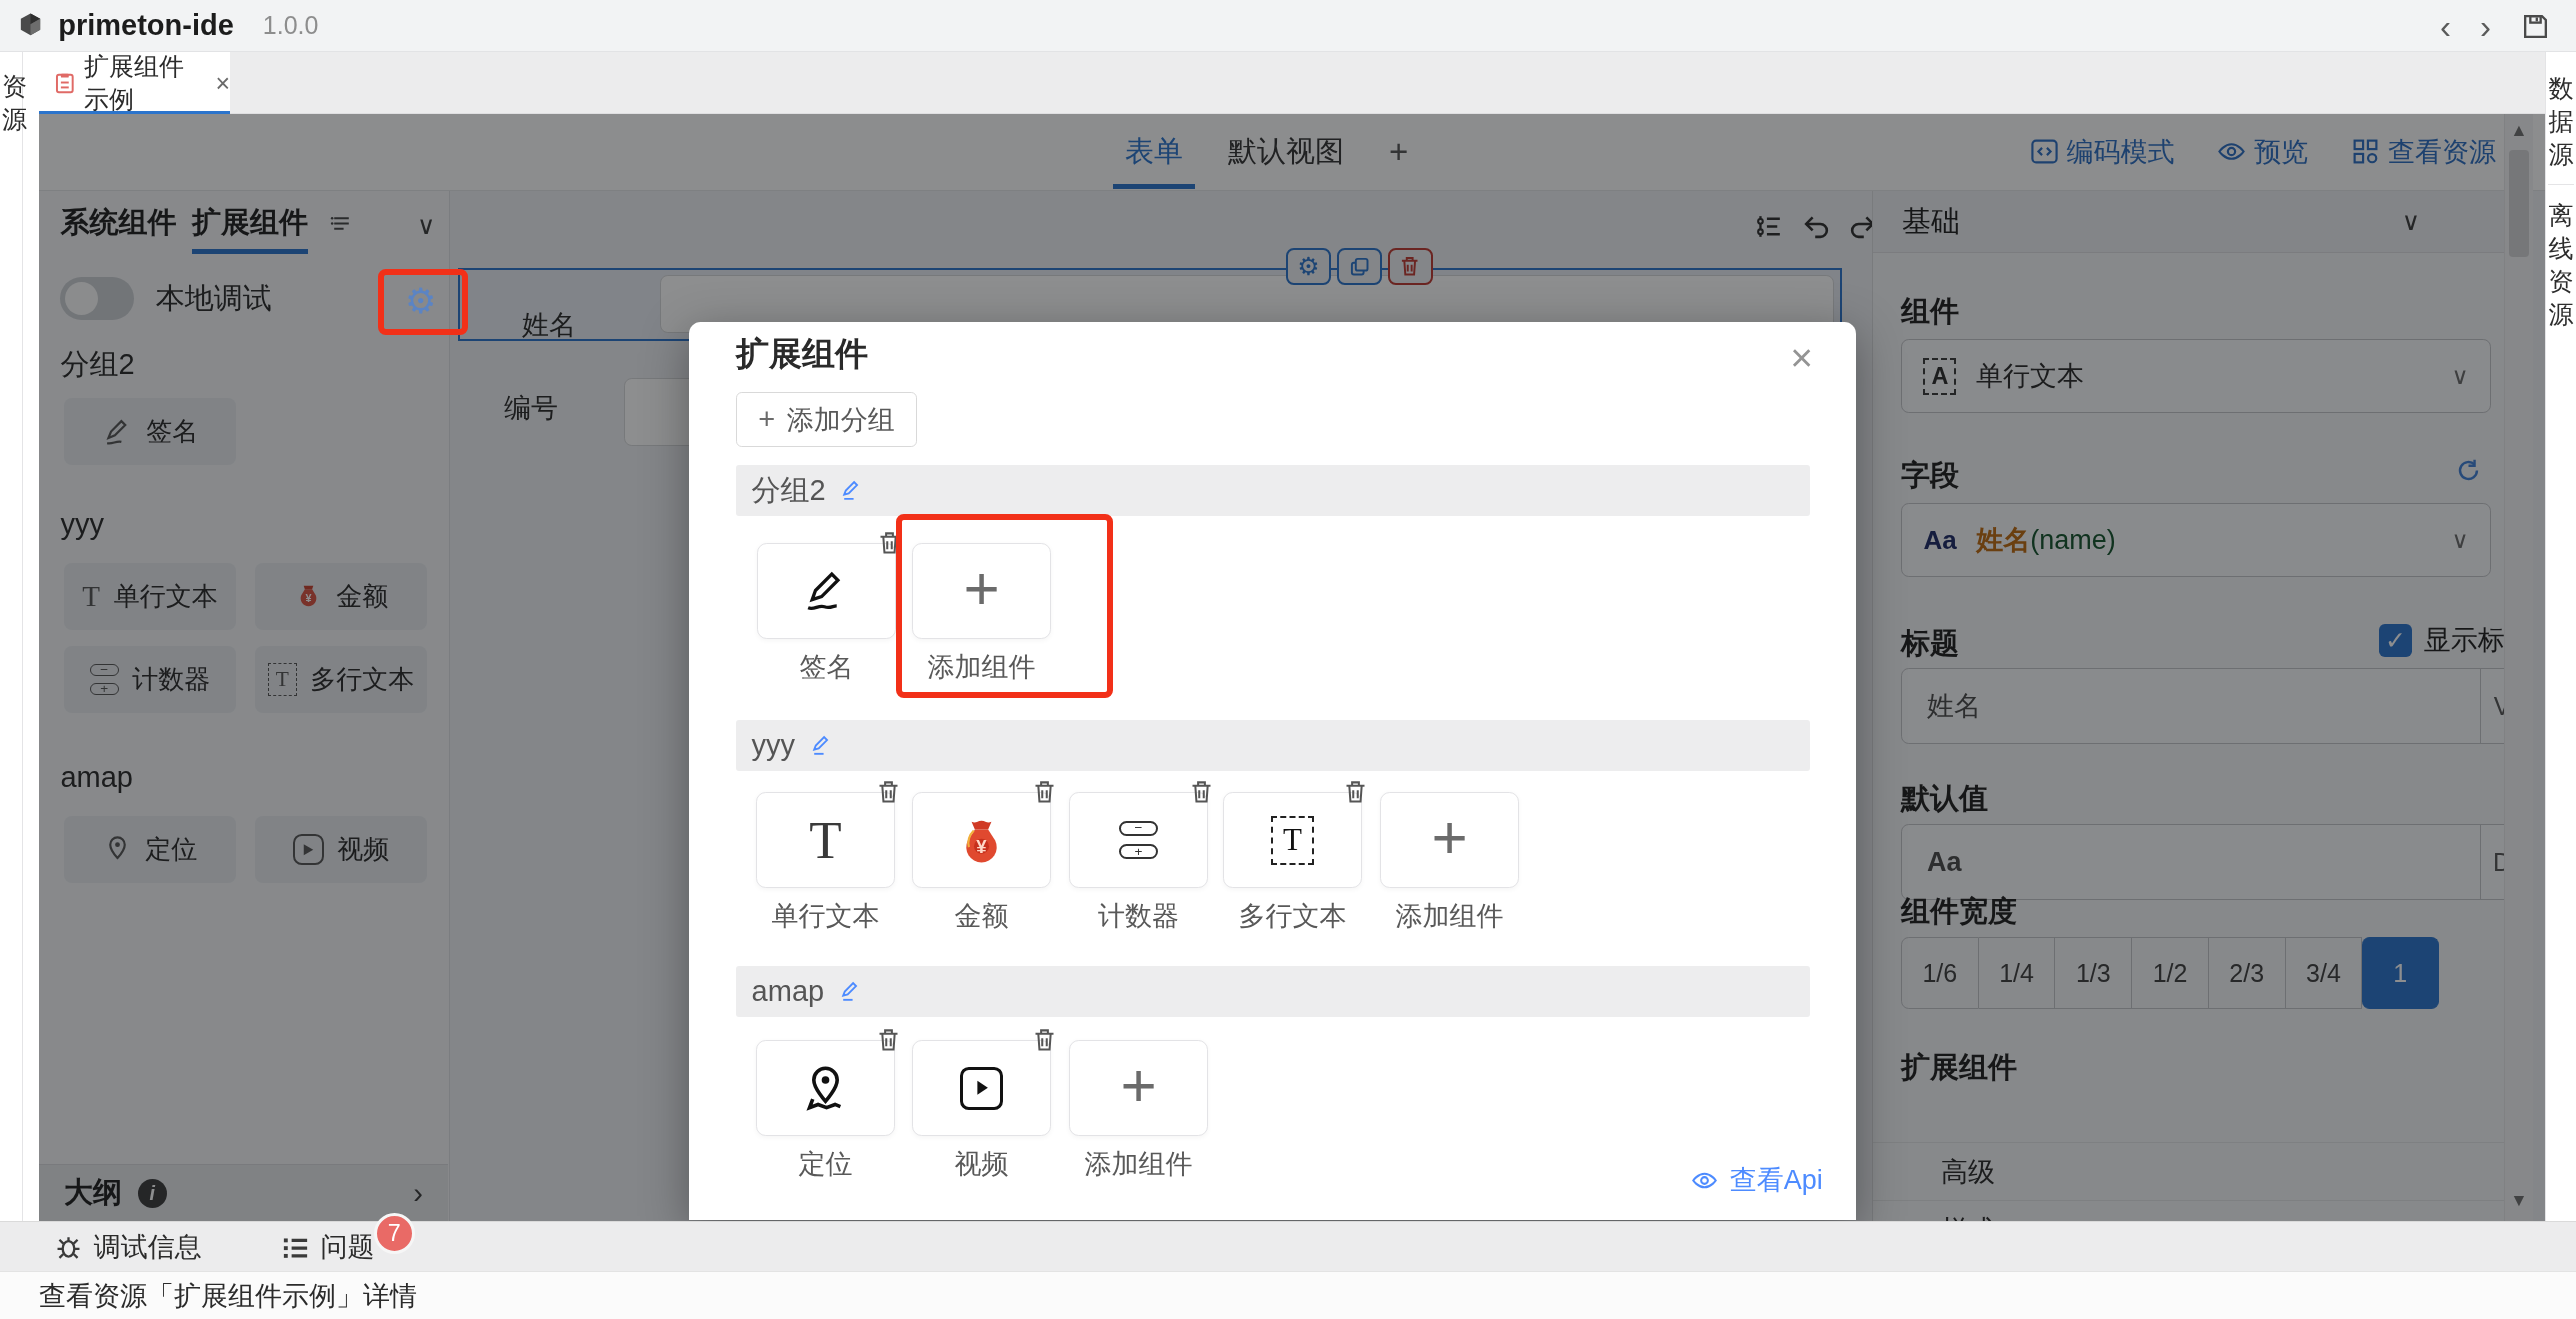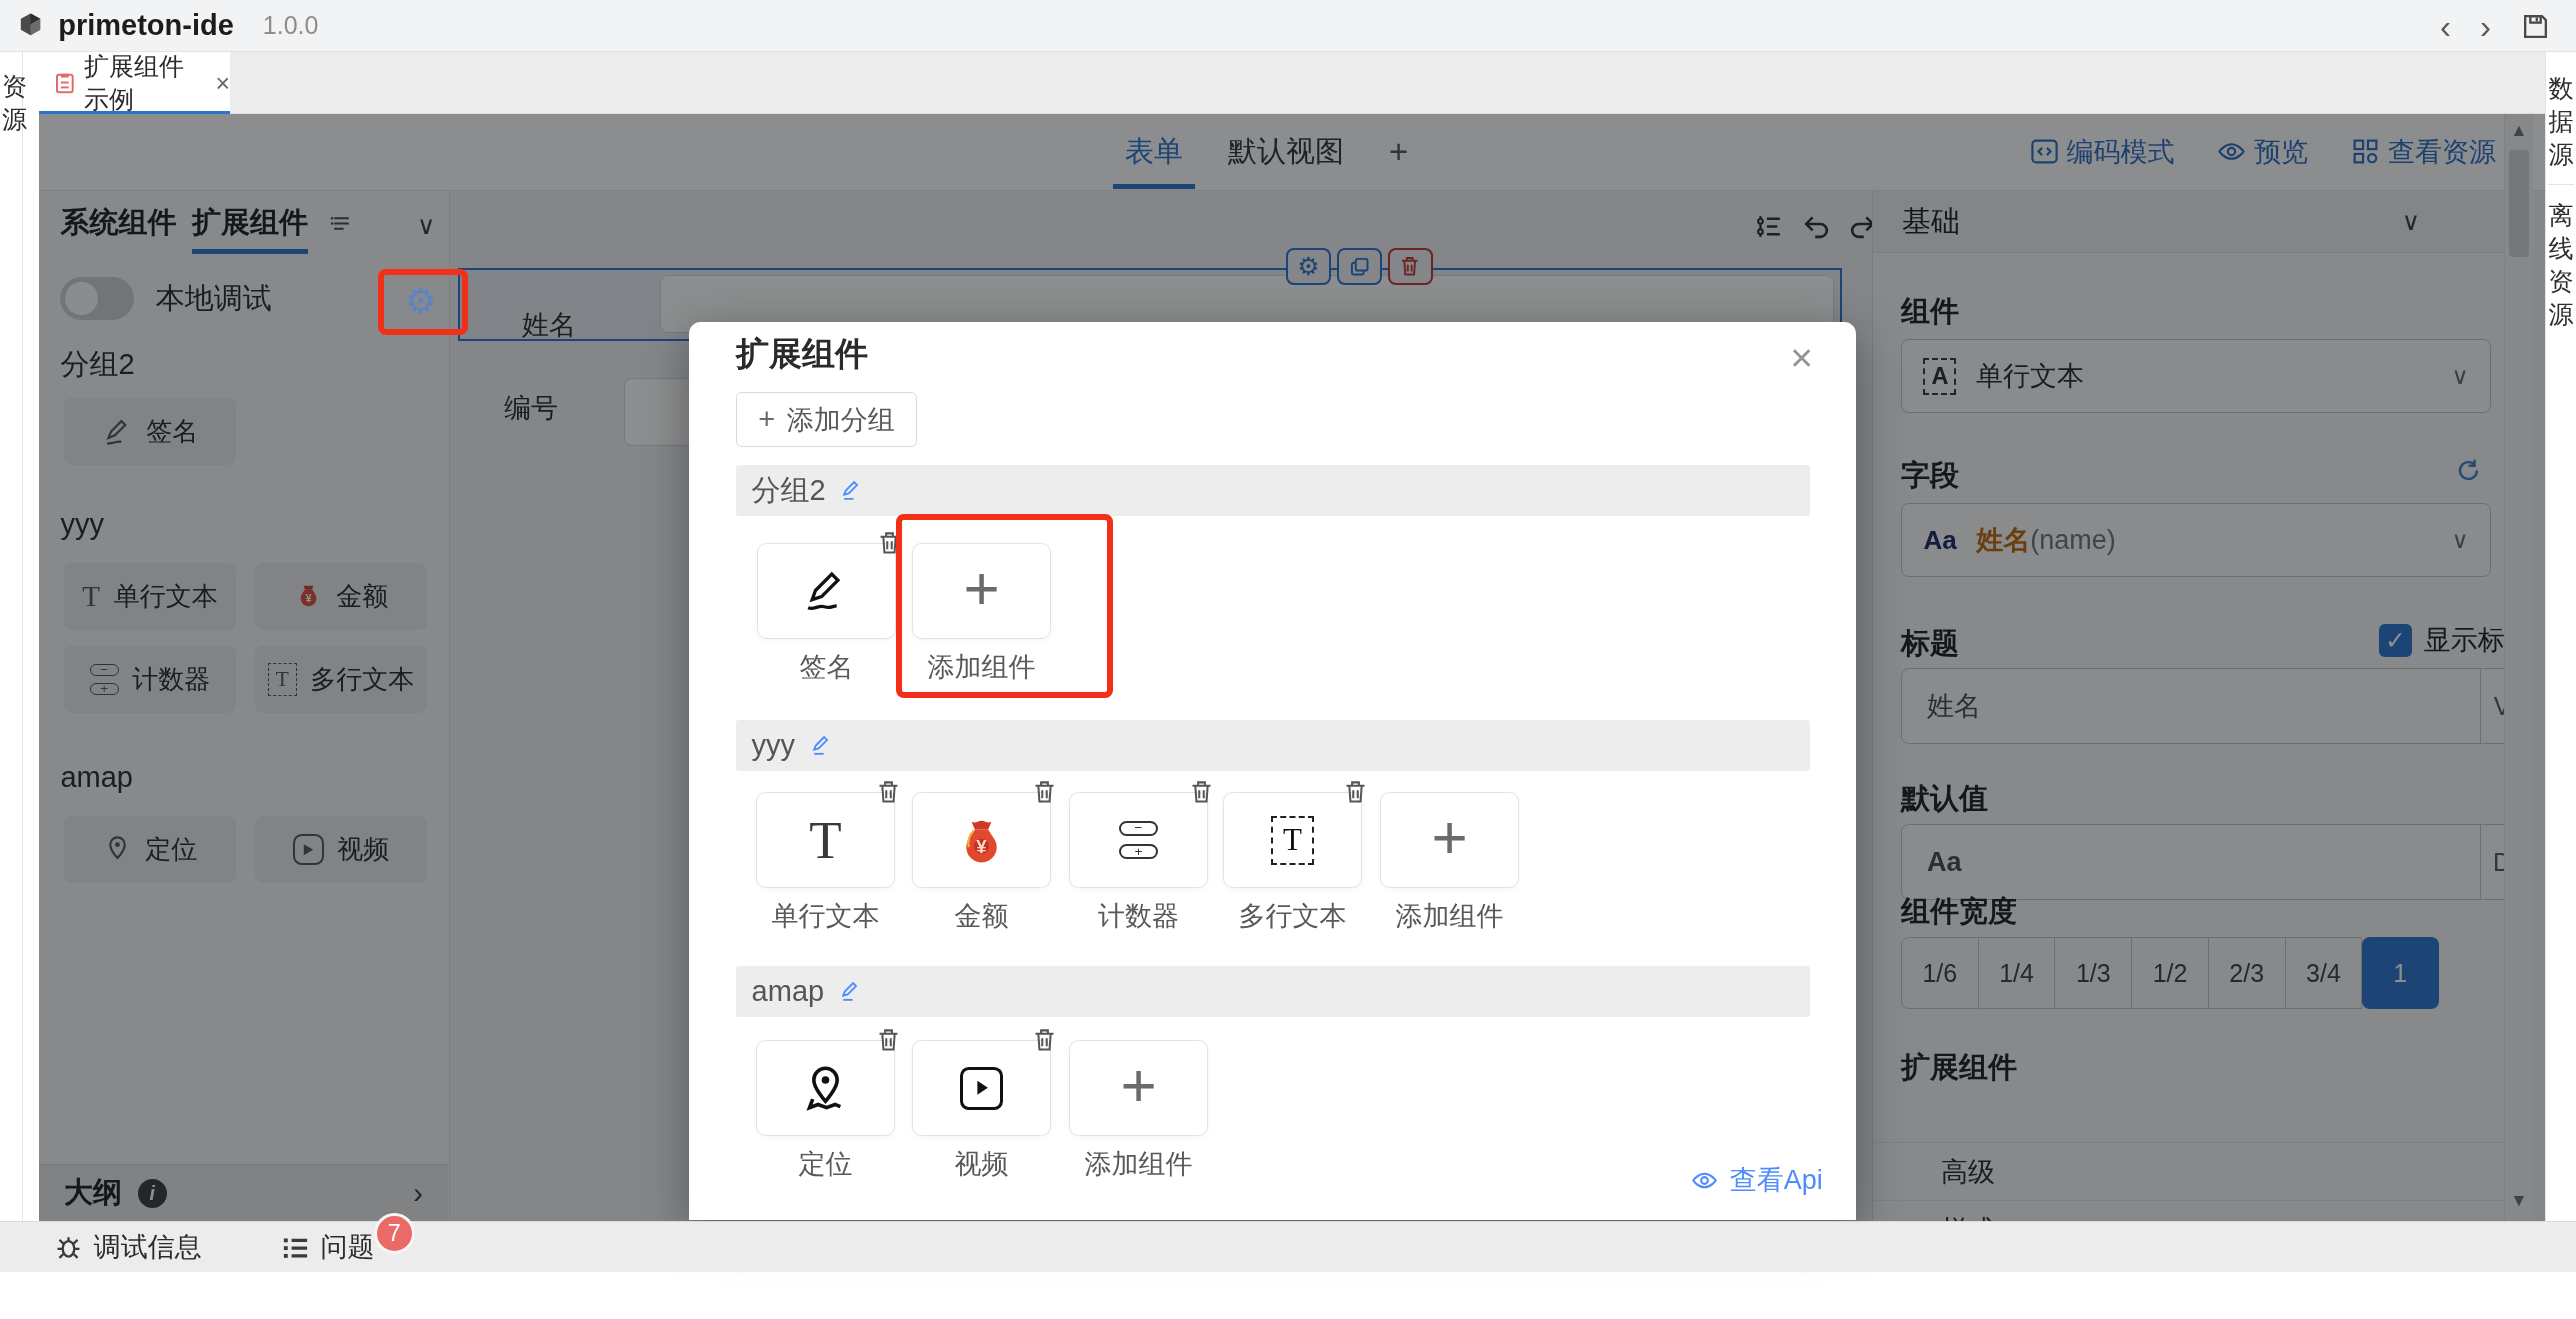--- a/index.html
+++ b/index.html
@@ -88,21 +88,21 @@
   .insp-head .hchev { margin-left:auto; margin-right:55px; font-size:25px; color:#3c3c3c; }
   .insp-label { position:absolute; left:28px; font-size:29px; font-weight:bold; color:#1f1f1f; }
   .insp-select { position:absolute; left:28px; width:590px; height:74px; border:1.9px solid #c3c5c9; border-radius:7.8px;
                  background:#f8f9fb; display:flex; align-items:center; padding:0 21.4px; }
   .insp-select .schev { margin-left:auto; font-size:23.4px; color:#6a6a6a; }
   .dash-a { width:33px; height:37px; border:2.9px dashed #3a3a3a; display:flex; align-items:center; justify-content:center;
             font-size:23.4px; font-weight:bold; color:#2a2a2a; }
   .aa-glyph { font-size:26px; font-weight:bold; color:#1d2a66; }
   .sel-text { font-size:27px; color:#2b2b2b; margin-left:19.5px; }
   .field-main { font-size:27px; font-weight:bold; color:#bd6a10; margin-left:19.5px; }
-  .field-sub { font-size:27px; color:#737373; }
+  .field-sub { font-size:27px; color:#14532d; }
   .insp-input { position:absolute; left:28px; width:623px; height:76px; border:1.9px solid #c3c5c9; border-radius:7.8px;
                 background:#f8f9fb; display:flex; align-items:center; }
   .insp-input .itext { font-size:27px; color:#4a4a4a; margin-left:25px; }
   .insp-input .suffix { margin-left:auto; width:43px; height:100%; border-left:1.9px solid #c3c5c9;
                         display:flex; align-items:center; justify-content:center; font-size:25px; color:#555; }
   .checkbox-row { position:absolute; display:flex; align-items:center; }
   .cbx { width:33px; height:33px; background:#2b74cc; border-radius:5.8px; color:#fff; font-size:25px;
          display:flex; align-items:center; justify-content:center; }
   .cbx-label { margin-left:11.7px; font-size:27px; color:#1f1f1f; white-space:nowrap; }
   .segmented { position:absolute; left:28px; width:538px; height:72px; display:flex; }
@@ -599,15 +599,18 @@
         <rect x="3" y="5" width="3" height="3" fill="#3a3a3a"></rect>
           <rect x="3" y="11" width="3" height="3" fill="#3a3a3a"></rect>
           <rect x="3" y="17" width="3" height="3" fill="#3a3a3a"></rect>
         <path d="M9 6.5h12M9 12.5h12M9 18.5h12" stroke="#3a3a3a" stroke-width="2.4"></path>
       </svg>
       <span>问题</span>
       <span class="badge" style="left:94px">7</span>
     </div>
   </div>
 
+  <div class="statusbar">
+    <span>查看资源「扩展组件示例」详情</span>
+  </div>
 
 </div>
 
 
 </body></html>

